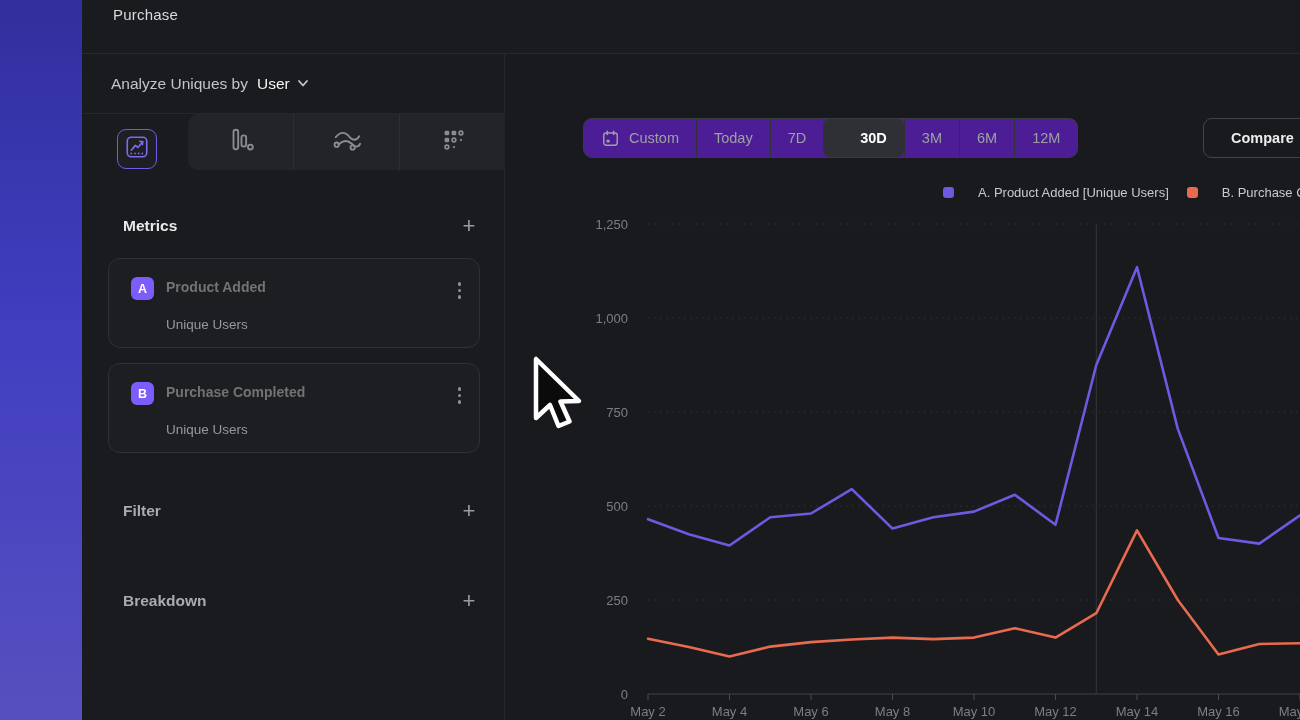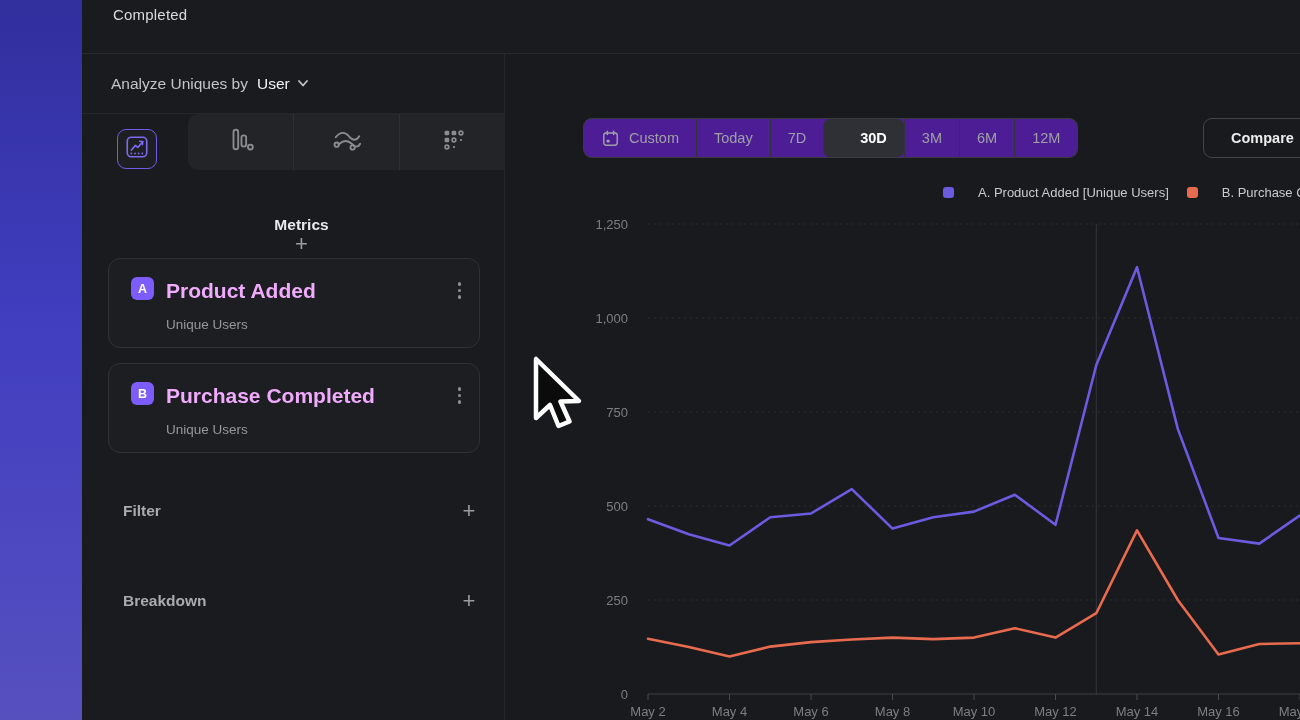--- a/index.html
+++ b/index.html
@@ -41,22 +41,22 @@
   .section-head .t.dim { color:#aaabaf;text-align:right; }
   .plus-btn { color:#9b9ca0; font-size:22px; font-weight:400; line-height:20px;
     width:22px; text-align:center; cursor:default; }
 
   .metric-list { position:absolute; left:26px; top:204px; width:372px; }
   .metric-card { position:relative; width:372px; height:90px; background:#1d1e22;
     border:1px solid #303136; border-radius:12px; margin-bottom:15px; }
   .metric-badge { position:absolute; left:22px; top:18px; width:23px; height:23px;
     border-radius:6px; background:#7c5cfa; color:#fff; font-size:12.5px; font-weight:700;
     display:flex; align-items:center; justify-content:center; }
-  .metric-title { position:absolute; left:57px; top:20px; font-size:21px;
-    font-weight:700; color:#f0abfc; }
+  .metric-title { position:absolute; left:57px; top:20px; font-size:14px;
+    font-weight:700; color:#737373; }
   .metric-sub { position:absolute; left:57px; top:58px; font-size:13.5px; color:#97989d; }
   .kebab { position:absolute; right:18px; top:23px; display:flex; flex-direction:column; gap:3px; }
   .kebab i { width:3.5px; height:3.5px; border-radius:50%; background:#8e8f94; }
 
   
   .main { position:absolute; left:505px; top:54px; width:795px; height:666px;
     background:#191a1d; }
 
   .range-group { position:absolute; left:78px; top:64px; height:40px;
     display:flex; border:1px solid #3a3b41; border-radius:9px; overflow:hidden;
@@ -80,21 +80,21 @@
   .chart-svg { position:absolute; left:0; top:0; }
 
   .cursor { position:absolute; left:531px; top:356px; pointer-events:none; }
 </style>
 </head>
 <body>
 
 <div class="grad-strip"></div>
 
 <div class="topbar">
-  <div class="title">Completed</div>
+  <div class="title">Purchase</div>
 </div>
 
 <div class="sidebar">
 
   <div class="analyze-row">
     <span class="lbl">Analyze Uniques by</span>
     <span class="val">User</span>
     <span class="chev">
       <svg width="12" height="9" viewBox="0 0 12 9">
           <polyline points="2,2 6,6.5 10,2" fill="none" stroke="#c3c4c8" stroke-width="1.8" stroke-linecap="round" stroke-linejoin="round"></polyline>
@@ -154,21 +154,21 @@
             <g fill="#8b8c91">
                 <circle cx="24.5" cy="16" r="1.2"></circle>
                 <circle cx="17" cy="23.5" r="1.2"></circle>
               </g>
           </svg>
         </span>
       </div>
     </div>
   </div>
 
-  <div class="section-head" style="top:162px;flex-direction:column;">
+  <div class="section-head" style="top:162px;">
     <span class="t">Metrics</span>
     <span class="plus-btn">+</span>
   </div>
 
   <div class="metric-list" id="metric-list">
       <div class="metric-card">
         <span class="metric-badge" style="background: rgb(124, 92, 250);">A</span>
         <span class="metric-title">Product Added</span>
         <span class="metric-sub">Unique Users</span>
         <span class="kebab">

